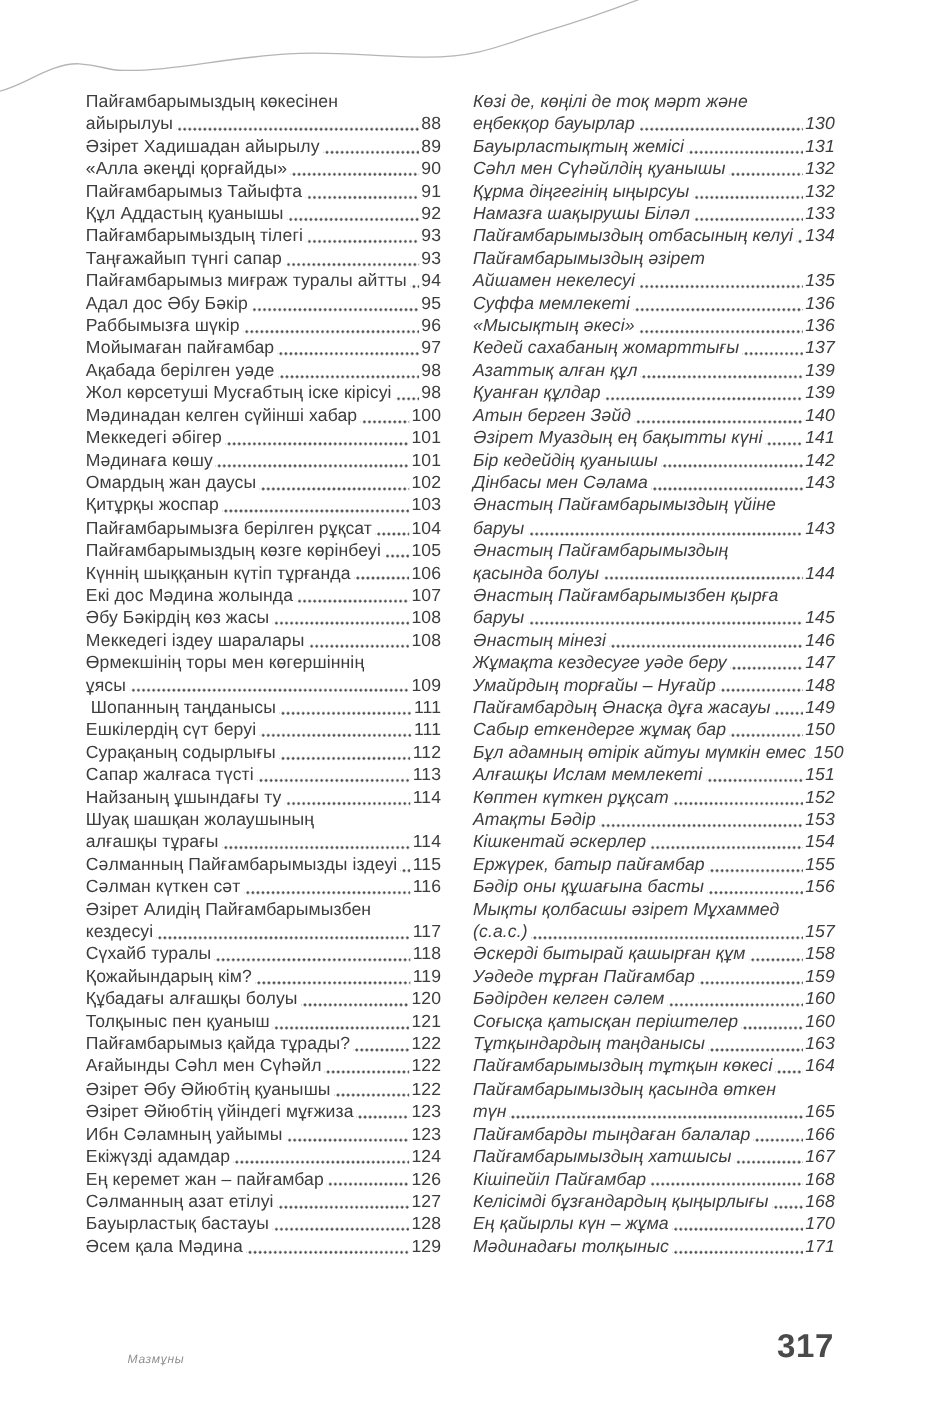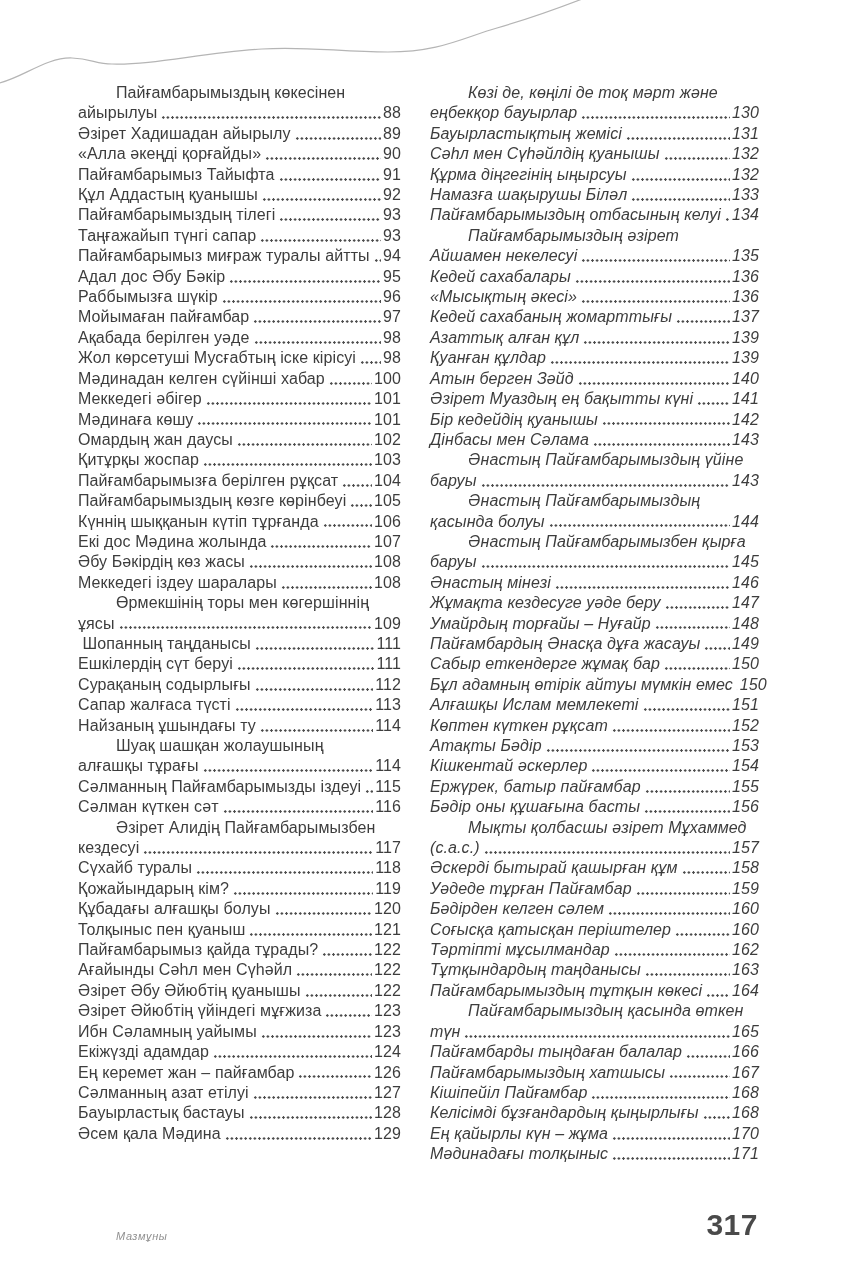--- a/index.html
+++ b/index.html
@@ -16,21 +16,21 @@
     font-family:"Liberation Sans","DejaVu Sans",sans-serif;
   }
   .wave{position:absolute;top:0;left:0;pointer-events:none;}
   .toc-col{
     position:absolute;top:83px;
     font-size:16px;line-height:20.4px;color:var(--text);letter-spacing:0.1px;
   }
   #col-left{left:78px;width:323px;}
   #col-right{left:430px;width:329px;font-style:italic;}
   .entry{margin:0;}
-  .wrapline{white-space:nowrap;margin-left:38px;}
+  .wrapline{white-space:nowrap;}
   .lastline{display:flex;align-items:stretch;}
   .t{flex:0 0 auto;white-space:pre;}
   .dots{
     flex:1 1 auto;min-width:2px;margin:0 2px 0 3px;
     background-image:radial-gradient(circle, var(--leader) 1.05px, transparent 1.4px);
     background-size:4.6px 3px;background-repeat:repeat-x;
     background-position:1px calc(100% - 4.5px);
   }
   .p{flex:0 0 auto;white-space:nowrap;}
   .footer-label{
@@ -440,21 +440,21 @@
     <div class="entry">
       <div class="wrapline">Пайғамбарымыздың әзірет</div>
       <div class="lastline">
         <span class="t">Айшамен некелесуі</span>
         <span class="dots"></span>
         <span class="p">135</span>
       </div>
     </div>
     <div class="entry">
       <div class="lastline">
-        <span class="t">Кедей сахабалары</span>
+        <span class="t">Суффа мемлекеті</span>
         <span class="dots"></span>
         <span class="p">136</span>
       </div>
     </div>
     <div class="entry">
       <div class="lastline">
         <span class="t">«Мысықтың әкесі»</span>
         <span class="dots"></span>
         <span class="p">136</span>
       </div>
@@ -643,27 +643,20 @@
         <span class="t">Бәдірден келген сәлем</span>
         <span class="dots"></span>
         <span class="p">160</span>
       </div>
     </div>
     <div class="entry">
       <div class="lastline">
         <span class="t">Соғысқа қатысқан періштелер</span>
         <span class="dots"></span>
         <span class="p">160</span>
-      </div>
-    </div>
-    <div class="entry">
-      <div class="lastline">
-        <span class="t">Тәртіпті мұсылмандар</span>
-        <span class="dots"></span>
-        <span class="p">162</span>
       </div>
     </div>
     <div class="entry">
       <div class="lastline">
         <span class="t">Тұтқындардың таңданысы</span>
         <span class="dots"></span>
         <span class="p">163</span>
       </div>
     </div>
     <div class="entry">

